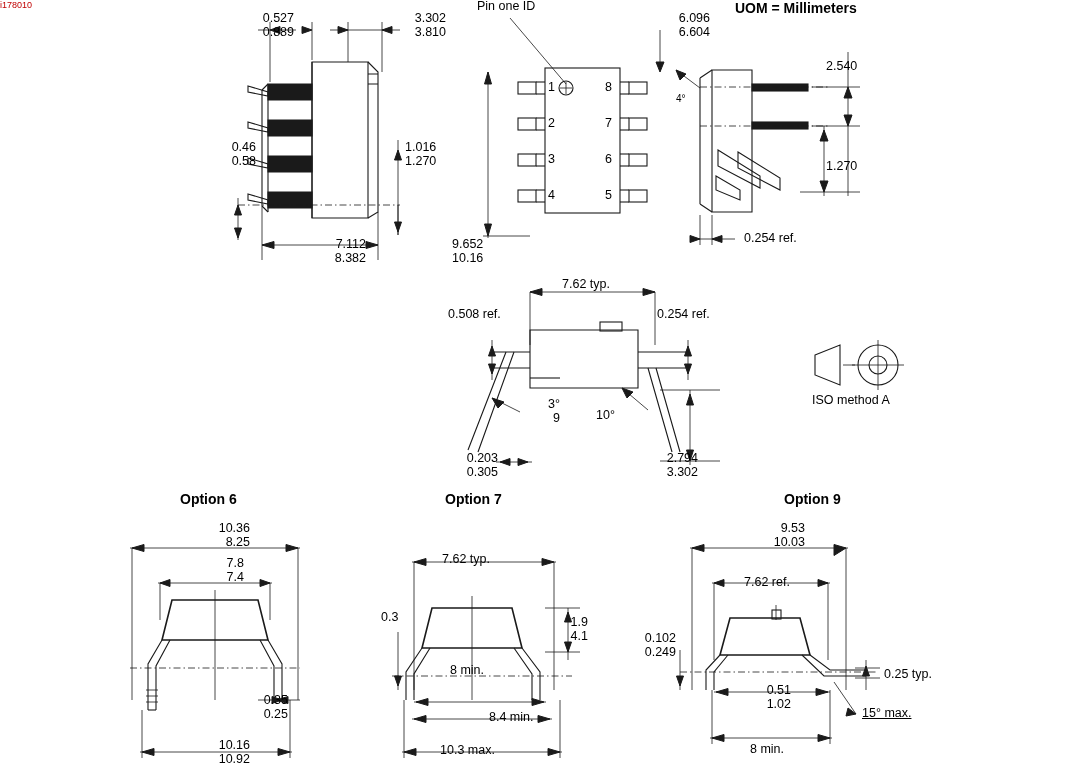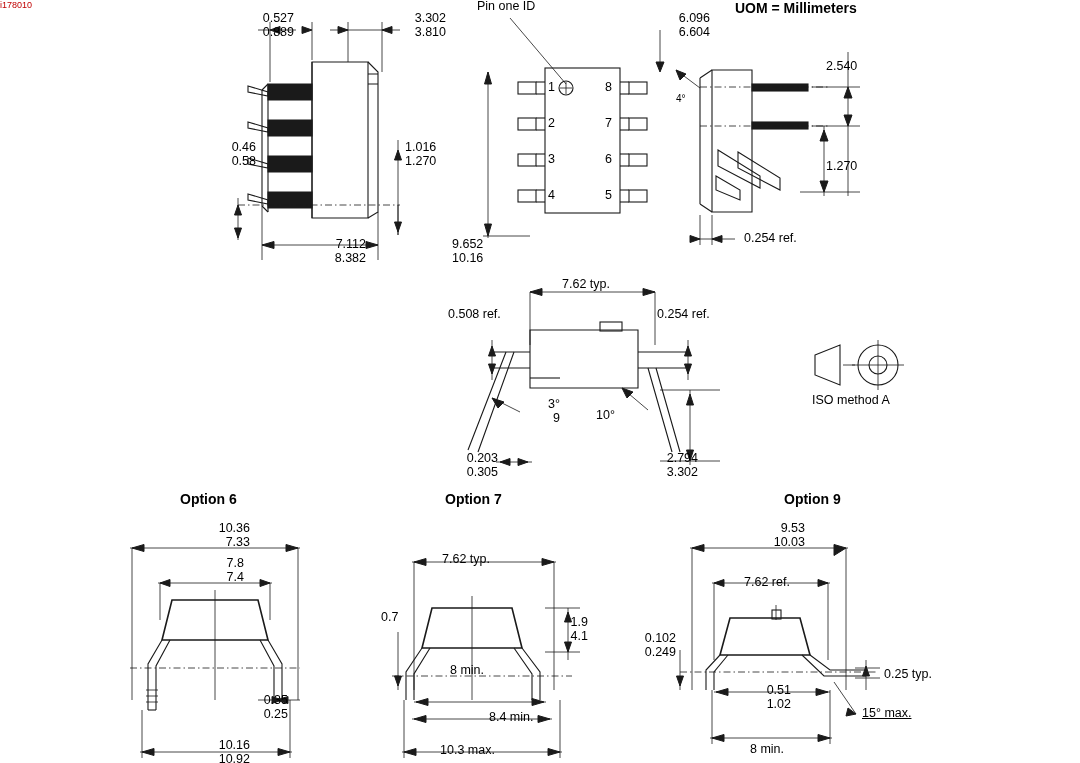--- a/index.html
+++ b/index.html
@@ -371,30 +371,30 @@
 <div class="lbl c" style="left:532px;top:398px;width:28px;">3°
 9</div>
 <div class="lbl" style="left:596px;top:409px;">10°</div>
 <div class="lbl" style="left:812px;top:394px;">ISO method A</div>
 
 <div class="ttl" style="left:180px;top:491px;">Option 6</div>
 <div class="ttl" style="left:445px;top:491px;">Option 7</div>
 <div class="ttl" style="left:784px;top:491px;text-align:right;">Option 9</div>
 
 <div class="lbl c" style="left:180px;top:522px;width:70px;">10.36
-7.33</div>
+8.25</div>
 <div class="lbl c" style="left:188px;top:557px;width:56px;">7.8
 7.4</div>
 <div class="lbl c" style="left:238px;top:694px;width:50px;">0.35
 0.25</div>
 <div class="lbl c" style="left:180px;top:739px;width:70px;">10.16
 10.92</div>
 
 <div class="lbl" style="left:442px;top:553px;">7.62 typ.</div>
-<div class="lbl" style="left:381px;top:611px;">0.7</div>
+<div class="lbl" style="left:381px;top:611px;">0.3</div>
 <div class="lbl c" style="left:552px;top:616px;width:36px;">1.9
 4.1</div>
 <div class="lbl" style="left:450px;top:664px;">8 min.</div>
 <div class="lbl" style="left:445px;top:711px;margin-left:44px;">8.4 min.</div>
 <div class="lbl" style="left:440px;top:744px;">10.3 max.</div>
 
 <div class="lbl c" style="left:733px;top:522px;width:72px;">9.53
 10.03</div>
 <div class="lbl" style="left:744px;top:576px;">7.62 ref.</div>
 <div class="lbl c" style="left:622px;top:632px;width:54px;">0.102

